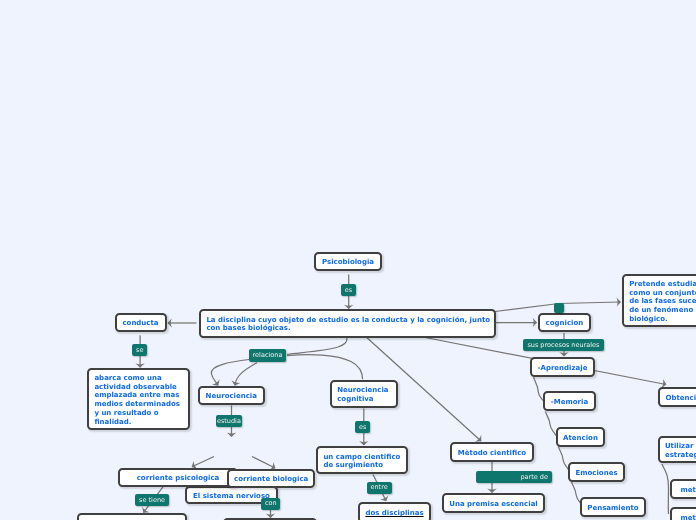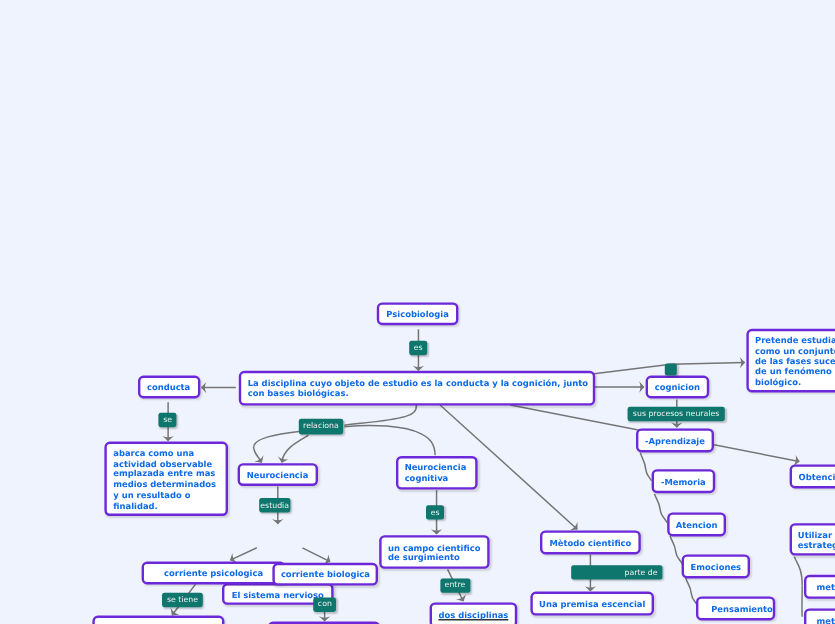--- a/index.html
+++ b/index.html
@@ -1,21 +1,21 @@
 <!DOCTYPE html>
 <html><head>
 <meta charset="utf-8">
 <style>
 html,body{margin:0;padding:0;}
 body{width:696px;height:520px;overflow:hidden;background:#eff3fd;
   font-family:"DejaVu Sans",sans-serif;
   -webkit-font-smoothing:antialiased;text-rendering:geometricPrecision;}
 #map{position:relative;width:696px;height:520px;overflow:hidden;}
 svg.edges{position:absolute;left:0;top:0;width:696px;height:520px;overflow:visible;}
-.node{position:absolute;background:#ffffff;border:2px solid #6d28d9;border-radius:4.5px;
+.node{position:absolute;background:#ffffff;border:2px solid #404040;border-radius:4.5px;
   box-sizing:border-box;box-shadow:1.2px 1.2px 1.6px rgba(0,0,0,.13);
   display:flex;align-items:center;justify-content:center;}
 .node .t{color:#0d6ae8;font-weight:bold;font-size:7px;line-height:8.7px;white-space:pre;}
 .node.ml{justify-content:flex-start;}
 .node.ml .t{padding-left:5.4px;}
 .node .t{position:relative;top:1.2px;}
 .lbl{position:absolute;background:#0f766e;color:#f0f0f0;font-size:6.5px;line-height:1;
   border-radius:2px;box-shadow:1px 1px 1.5px rgba(0,0,0,.22);white-space:pre;
   display:flex;align-items:center;justify-content:center;}
 </style>
@@ -136,21 +136,21 @@
       </div>
       <div class="node" style="left: 543px; top: 391px; width: 53px; height: 19.5px;">
         <div class="t">-Memoria</div>
       </div>
       <div class="node" style="left: 556px; top: 427px; width: 49px; height: 19.5px;">
         <div class="t">Atencion</div>
       </div>
       <div class="node" style="left: 568px; top: 462px; width: 57px; height: 19.5px;">
         <div class="t">Emociones</div>
       </div>
-      <div class="node" style="left: 580px; top: 497px; width: 66px; height: 19.5px; justify-content: flex-end;">
+      <div class="node" style="left: 580px; top: 497px; width: 66px; height: 19.5px;">
         <div class="t">Pensamiento</div>
       </div>
       <div class="node" style="left: 658.2px; top: 387px; width: 55px; height: 19.5px;">
         <div class="t">Obtencion</div>
       </div>
       <div class="node ml" style="left: 657.5px; top: 435.8px; width: 72px; height: 27.5px;">
         <div class="t">Utilizar
 estrategias</div>
       </div>
       <div class="node ml" style="left: 669.7px; top: 479px; width: 60px; height: 19.5px;">

